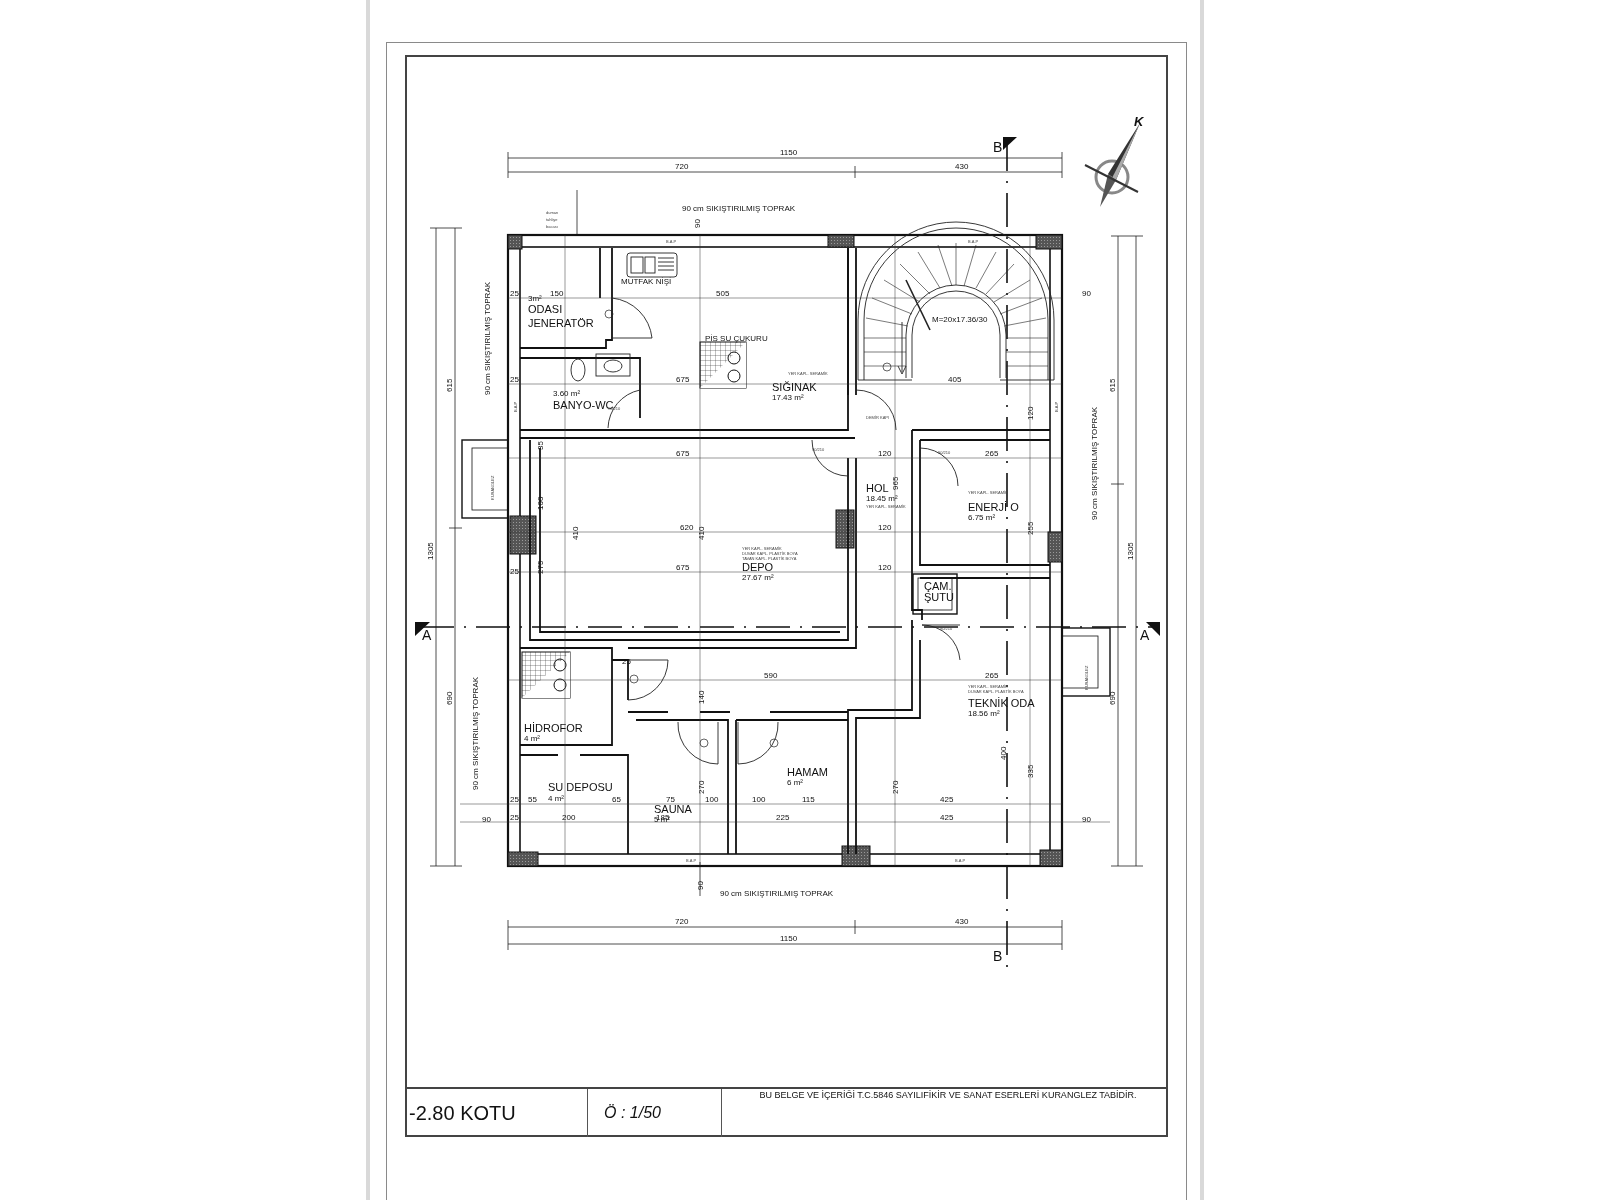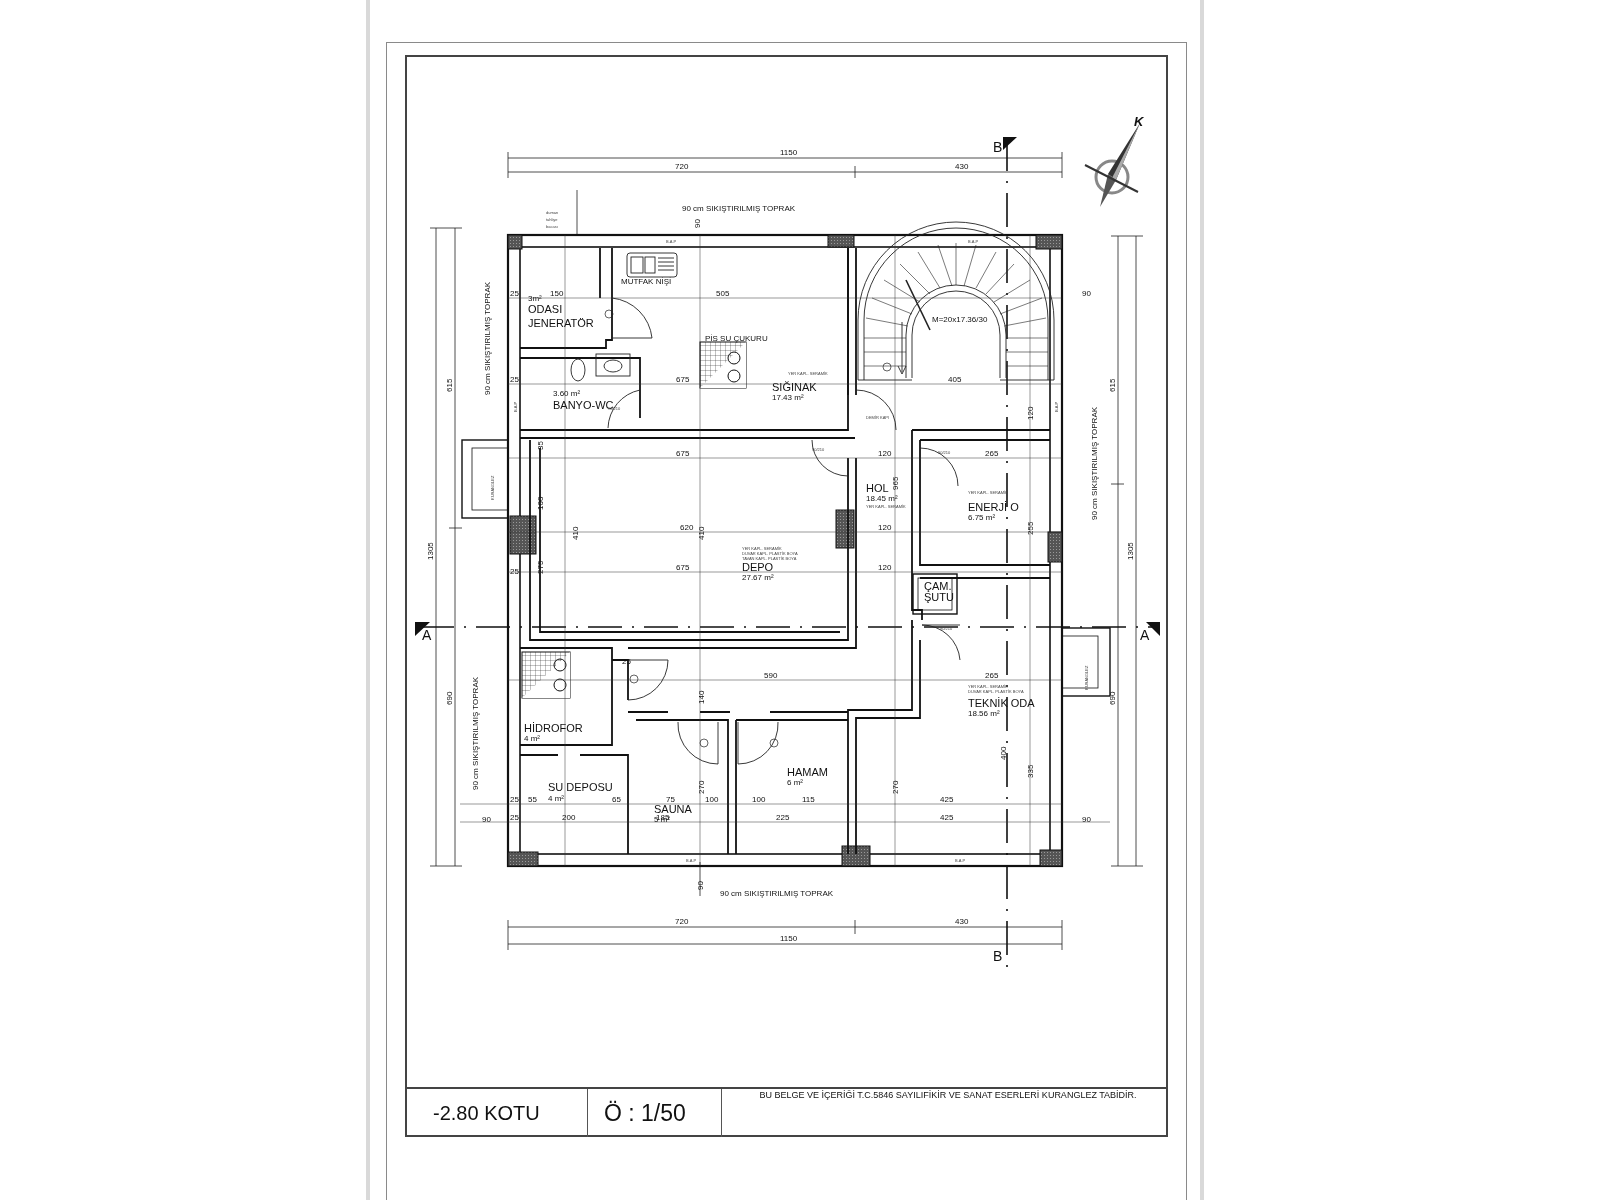--- a/index.html
+++ b/index.html
@@ -4,23 +4,23 @@
 <style>
   html, body { margin:0; padding:0; background:#ffffff; }
   body { width:1600px; height:1200px; position:relative; overflow:hidden; font-family:"Liberation Sans", sans-serif; }
   .page-edge { position:absolute; top:0; bottom:0; width:4px; background:#d9d9d9; }
   .sheet { position:absolute; left:386px; top:42px; width:801px; height:1158px; border:1px solid #8a8a8a; border-bottom:none; box-sizing:border-box; }
   .inner-frame { position:absolute; left:405px; top:55px; width:763px; height:1082px; border:2px solid #444; box-sizing:border-box; }
   svg.plan { position:absolute; left:0; top:0; }
   .title-block { position:absolute; left:405px; top:1087px; width:763px; height:50px; border-top:2px solid #444; display:flex; box-sizing:border-box; }
   .tb-cell { border-right:1px solid #555; display:flex; align-items:center; box-sizing:border-box; color:#111; }
   .tb-cell:last-child { border-right:none; }
-  .tb-kotu { width:183px; font-size:20px; padding-left:28px; }
+  .tb-kotu { width:183px; font-size:20px; padding-left:4px; }
   .tb-title { width:250px; font-size:20px; justify-content:center; }
-  .tb-scale { width:134px; font-size:23px; padding-left:16px; }
+  .tb-scale { width:134px; font-size:16px; padding-left:16px;font-style:italic; }
   .tb-legal { flex:1; font-size:9px; padding-left:6px; line-height:13px; flex-direction:row; align-items:flex-start; justify-content:center; }
   text { font-family:"Liberation Sans", sans-serif; fill:#111; }
   .dim { font-size:8px; }
   .room { font-size:11px; }
   .area { font-size:8px; }
   .note { font-size:8px; }
   .tiny { font-size:4px; fill:#444; }
 </style>
 </head>
 <body>

